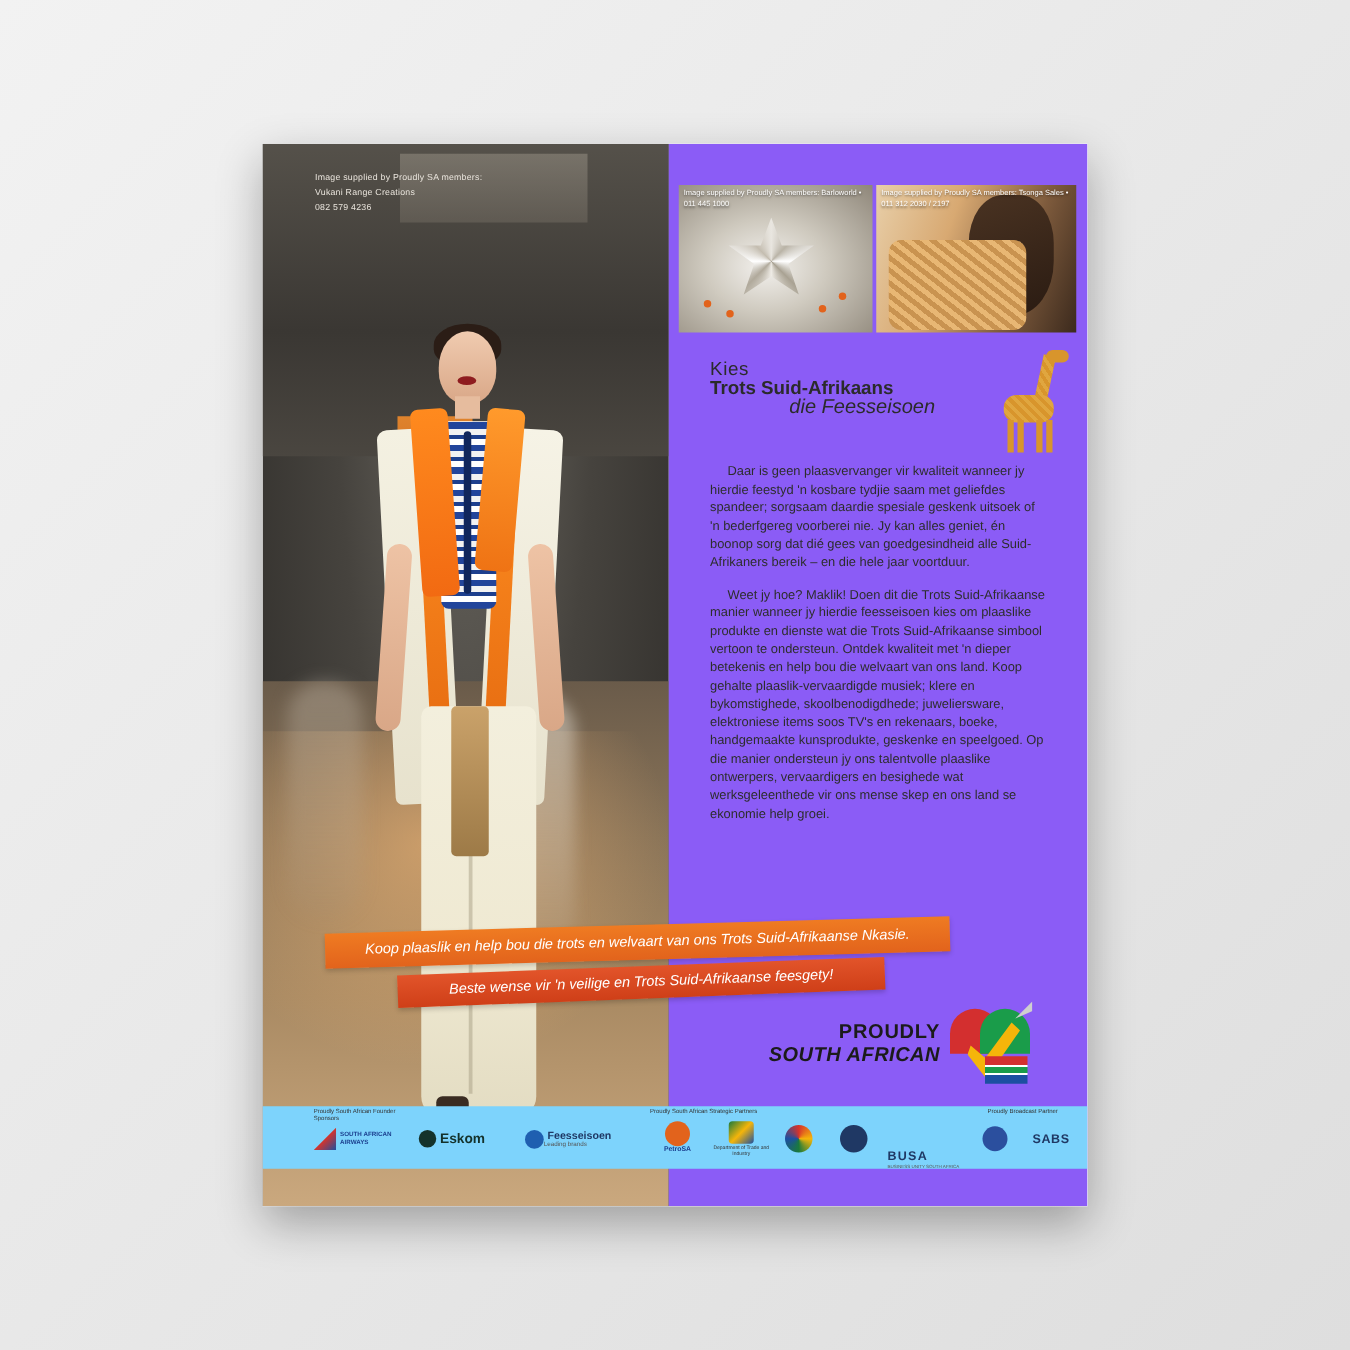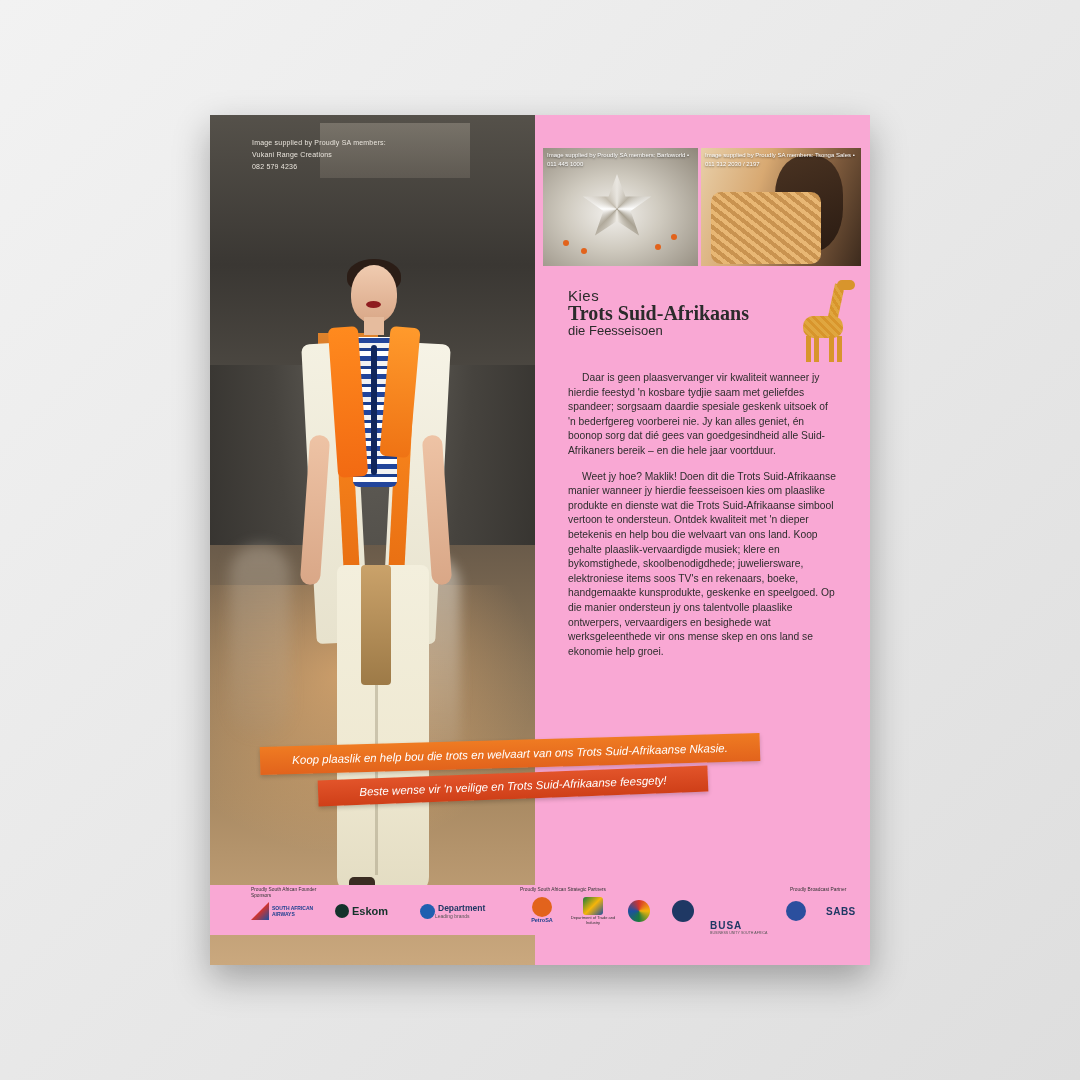--- a/index.html
+++ b/index.html
@@ -92,21 +92,21 @@
     background:linear-gradient(180deg,#eec3a5,#d9a787);transform:rotate(-4deg);}
   .m-shoe{position:absolute;left:92px;top:626px;width:44px;height:26px;background:#2a211a;border-radius:6px;}
   .m-shoe2{position:absolute;left:84px;top:612px;width:26px;height:20px;background:#3a2c22;border-radius:5px;}
 
   .credit{
     position:absolute;left:42px;top:22px;width:200px;color:#e9e4dc;
     font-size:7px;line-height:12px;letter-spacing:.2px;
   }
 
   
-  .right{position:absolute;left:325px;top:0;width:335px;height:850px;background:#f9a8d4;}
+  .right{position:absolute;left:325px;top:0;width:335px;height:850px;background:#8b5cf6;}
 
   .topimgs{position:absolute;left:8px;top:33px;width:318px;height:118px;display:flex;gap:3px;}
   .ti{position:relative;overflow:hidden;}
   .ti1{width:155px;height:118px;
     background:radial-gradient(ellipse at 45% 55%,#f3f1ee 0%,#cfcabf 40%,#8e8679 100%);}
   .ti1 .star{position:absolute;left:36px;top:26px;width:76px;height:70px;
     background:
       conic-gradient(from 0deg,#e9e6e0,#b9b3a6,#ffffff,#a9a293,#efece6,#b0a99b,#ffffff,#c4bdb0,#e9e6e0);
     clip-path:polygon(50% 0%,61% 32%,95% 32%,68% 53%,79% 88%,50% 67%,21% 88%,32% 53%,5% 32%,39% 32%);
     filter:drop-shadow(0 2px 2px rgba(0,0,0,.35));}
@@ -115,22 +115,22 @@
     background:linear-gradient(110deg,#e8cfa9 0%,#d8a972 35%,#7d5a3c 70%,#3c2a1d 100%);}
   .ti2 .face{position:absolute;right:18px;top:8px;width:68px;height:96px;border-radius:40% 40% 45% 45%;
     background:linear-gradient(160deg,#4a3322,#2a1b12);}
   .ti2 .wrap{position:absolute;left:10px;top:44px;width:110px;height:72px;border-radius:10px;
     background:repeating-linear-gradient(38deg,#e8b774 0 4px,#c99350 4px 8px);}
   .ti-cap{position:absolute;left:4px;top:3px;right:4px;color:#fff;font-size:6px;line-height:9px;
     text-shadow:0 1px 2px rgba(0,0,0,.6);}
 
   .heading{position:absolute;left:33px;top:172px;width:220px;color:#2b2b2b;}
   .h-kies{font-size:15px;letter-spacing:.5px;}
-  .h-main{font-size:20px;font-weight:bold;font-family:Liberation Serif, serif;margin-top:-2px;}
-  .h-sub{font-size:13px;width:180px;margin-top:-2px;}
+  .h-main{font-size:15px;font-weight:bold;font-family:Liberation Sans, sans-serif;margin-top:-2px;}
+  .h-sub{font-size:16px;font-style:italic;text-align:right;width:180px;margin-top:-2px;}
 
   
   .giraffe{position:absolute;left:258px;top:165px;width:70px;height:82px;}
   .g-body{position:absolute;left:10px;top:36px;width:40px;height:22px;border-radius:10px;
     background:repeating-linear-gradient(45deg,#e0a63f 0 3px,#d8952c 3px 6px);}
   .g-neck{position:absolute;left:38px;top:4px;width:10px;height:38px;transform:rotate(12deg);
     background:repeating-linear-gradient(45deg,#e0a63f 0 3px,#d8952c 3px 6px);}
   .g-head{position:absolute;left:44px;top:0px;width:18px;height:10px;border-radius:5px;
     background:#d8952c;}
   .g-l1,.g-l2,.g-l3,.g-l4{position:absolute;width:5px;height:26px;background:#d8952c;}
@@ -170,21 +170,21 @@
   .psa-mark .q-green{position:absolute;left:24px;top:2px;width:40px;height:36px;border-radius:20px 20px 0 0;
     background:#1a9c4a;}
   .psa-mark .q-gold{position:absolute;left:14px;top:12px;width:42px;height:46px;
     background:#f5b50a;clip-path:polygon(6% 42%,0 58%,36% 100%,100% 16%,84% 2%,34% 64%);}
   .psa-mark .q-flag{position:absolute;left:28px;top:40px;width:34px;height:22px;
     background:linear-gradient(180deg,#d32f2f 0 33%,#ffffff 33% 38%,#1a9c4a 38% 62%,#ffffff 62% 67%,#1c4fa1 67% 100%);}
   .psa-mark .q-pen{position:absolute;left:52px;top:-4px;width:14px;height:14px;
     background:#cfcfcf;clip-path:polygon(100% 0,100% 55%,0 100%);}
 
   
-  .sponsors{position:absolute;left:0;top:770px;width:660px;height:50px;background:#f9a8d4;}
+  .sponsors{position:absolute;left:0;top:770px;width:660px;height:50px;background:#7dd3fc;}
   .sp-label{position:absolute;font-size:4.8px;color:#333;line-height:6px;}
   .sp-l1{left:41px;top:2px;width:80px;}
   .sp-l2{left:310px;top:2px;width:90px;}
   .sp-l3{left:580px;top:2px;width:60px;}
   .logo{position:absolute;top:12px;height:28px;display:flex;align-items:center;}
   .lg1{left:41px;width:75px;}
   .lg1 .saa-tail{width:18px;height:18px;background:linear-gradient(135deg,#f0a22a,#d6332b 50%,#1c4fa1);
     clip-path:polygon(0 100%,100% 0,100% 100%);}
   .lg1 .saa-txt{font-size:5px;font-weight:bold;color:#1b3f8f;margin-left:3px;line-height:6px;}
   .lg2{left:125px;width:70px;}
@@ -305,20 +305,33 @@
     </div>
   </div>
 
   <div class="band1">
     <span>Koop plaaslik en help bou die trots en welvaart van ons Trots Suid-Afrikaanse Nkasie.</span>
   </div>
   <div class="band2">
     <span>Beste wense vir 'n veilige en Trots Suid-Afrikaanse feesgety!</span>
   </div>
 
+  <div class="psa">
+    <div class="psa-text">
+      <div class="l1">PROUDLY</div>
+      <div class="l2">SOUTH AFRICAN</div>
+    </div>
+    <div class="psa-mark">
+      <div class="q-red"></div>
+      <div class="q-green"></div>
+      <div class="q-gold"></div>
+      <div class="q-flag"></div>
+      <div class="q-pen"></div>
+    </div>
+  </div>
 
   <div class="sponsors">
     <div class="sp-label sp-l1">Proudly South African Founder Sponsors</div>
     <div class="sp-label sp-l2">Proudly South African Strategic Partners</div>
     <div class="sp-label sp-l3">Proudly Broadcast Partner</div>
 
     <div class="logo lg1">
       <div class="saa-tail"></div>
       <div class="saa-txt">
         <div>SOUTH AFRICAN</div>
@@ -327,21 +340,21 @@
     </div>
 
     <div class="logo lg2">
       <div class="dot"></div>
       <div class="t">Eskom</div>
     </div>
 
     <div class="logo lg3">
       <div class="bw"></div>
       <div>
-        <div class="t">Department</div>
+        <div class="t">Feesseisoen</div>
         <div class="s">Leading brands</div>
       </div>
     </div>
 
     <div class="logo lg4">
       <div class="pv"></div>
       <div class="t">PetroSA</div>
     </div>
 
     <div class="logo lg5">

